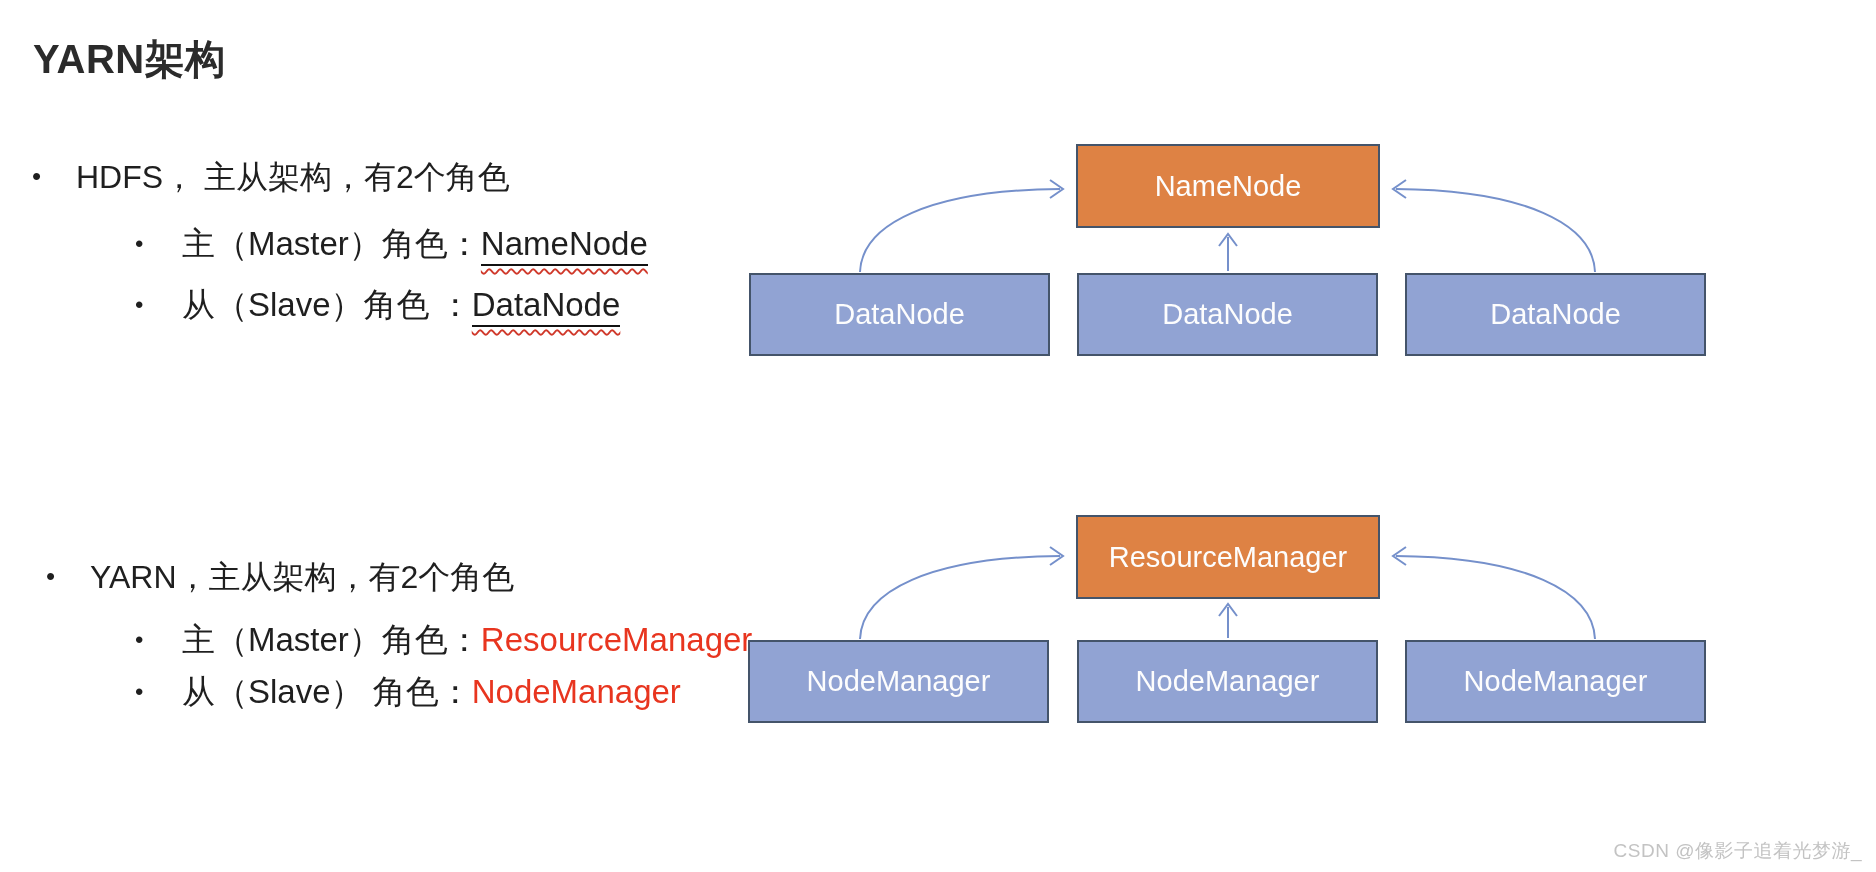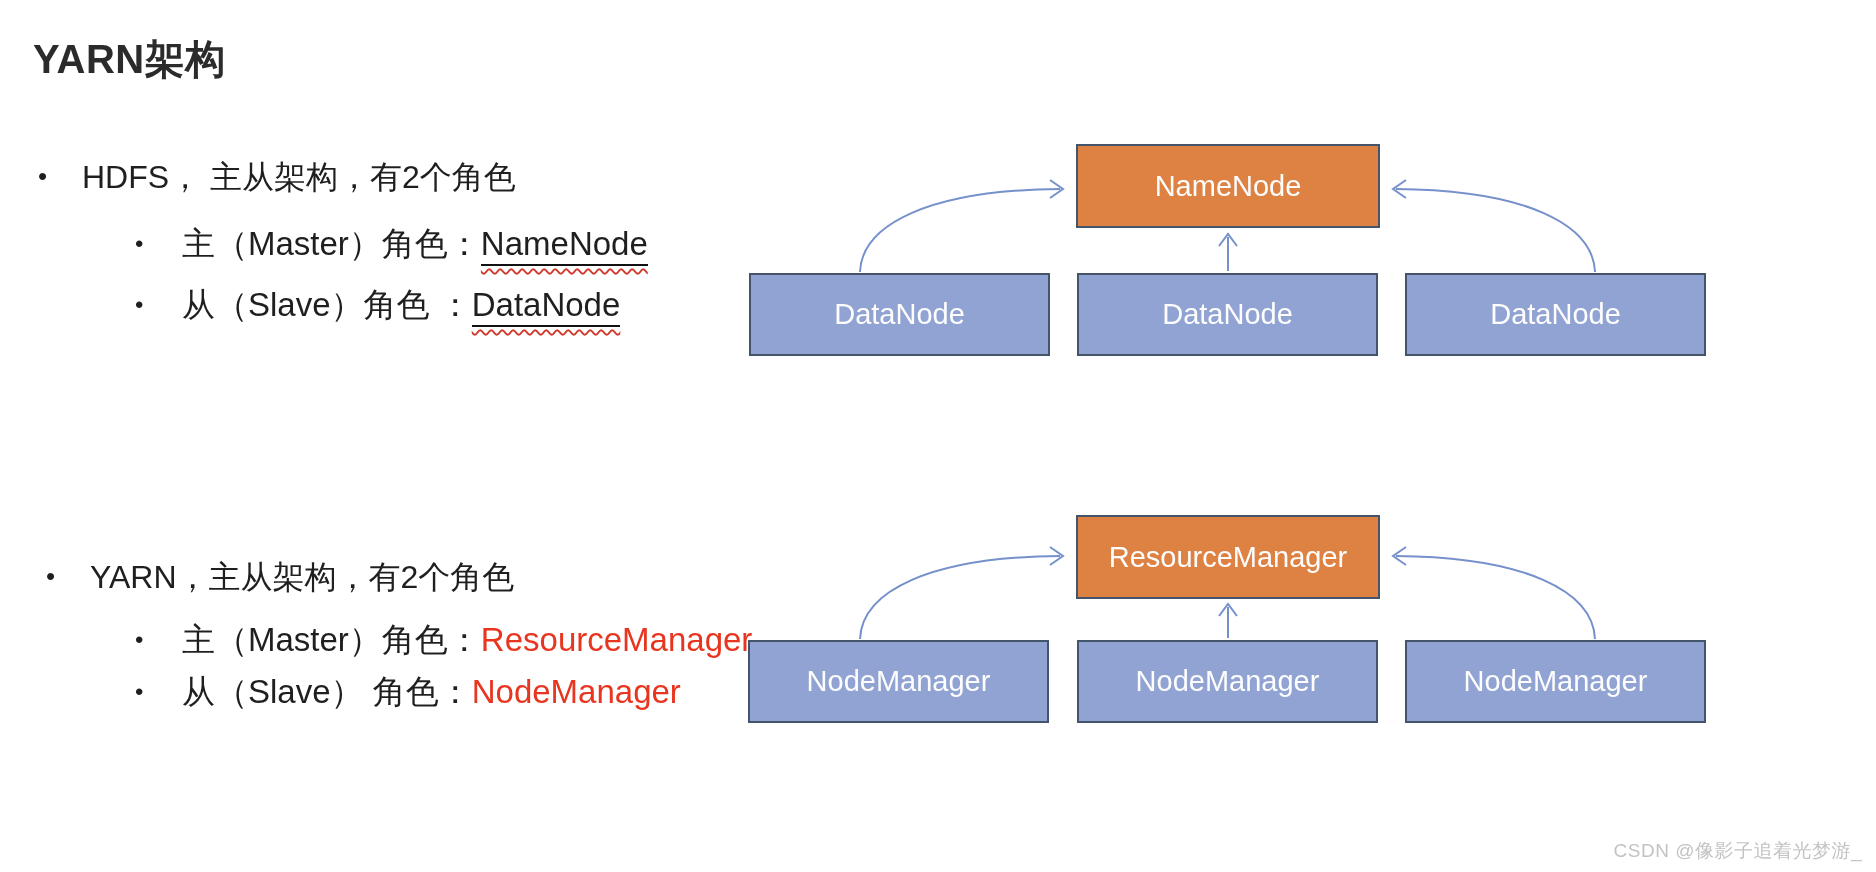--- a/index.html
+++ b/index.html
@@ -63,21 +63,21 @@
     letter-spacing:0.5px;
   }
 </style>
 </head>
 <body>
 
 <div id="slide">
 
   <div class="slide-title">YARN架构</div>
 
-  <div class="line lv1" style="left:38px; top:156px;">
+  <div class="line lv1" style="left:32px; top:156px;">
     <span class="bullet-dot">•</span><span>HDFS， 主从架构，有2个角色</span>
   </div>
   <div class="line lv2" style="left:135px; top:222px;">
     <span class="bullet-dot">•</span><span>主（Master）角色：</span><span class="term-underlined">NameNode</span>
   </div>
   <div class="line lv2" style="left:135px; top:272px;margin-top:11px;">
     <span class="bullet-dot">•</span><span>从（Slave）角色 ：</span><span class="term-underlined">DataNode</span>
   </div>
 
   <div class="line lv1" style="left:38px; top:556px;margin-left:8px;">

